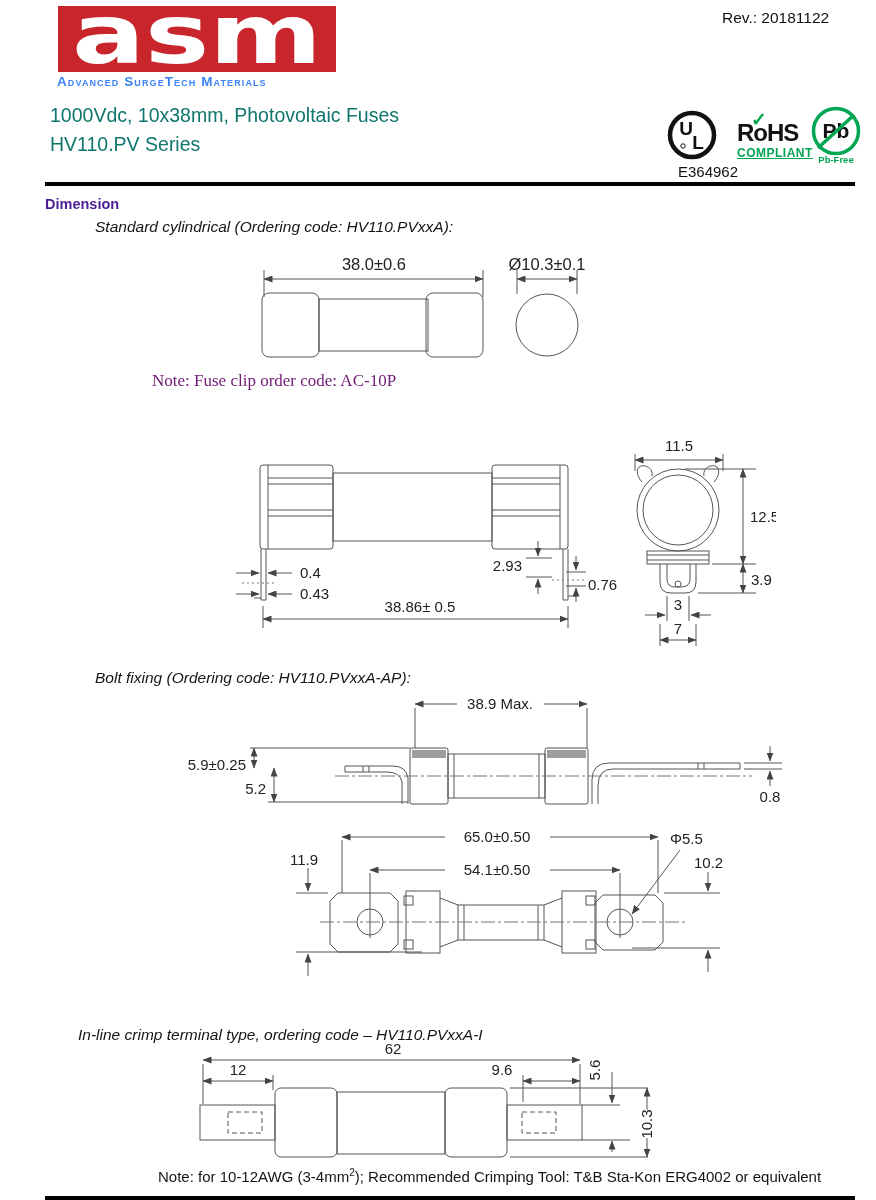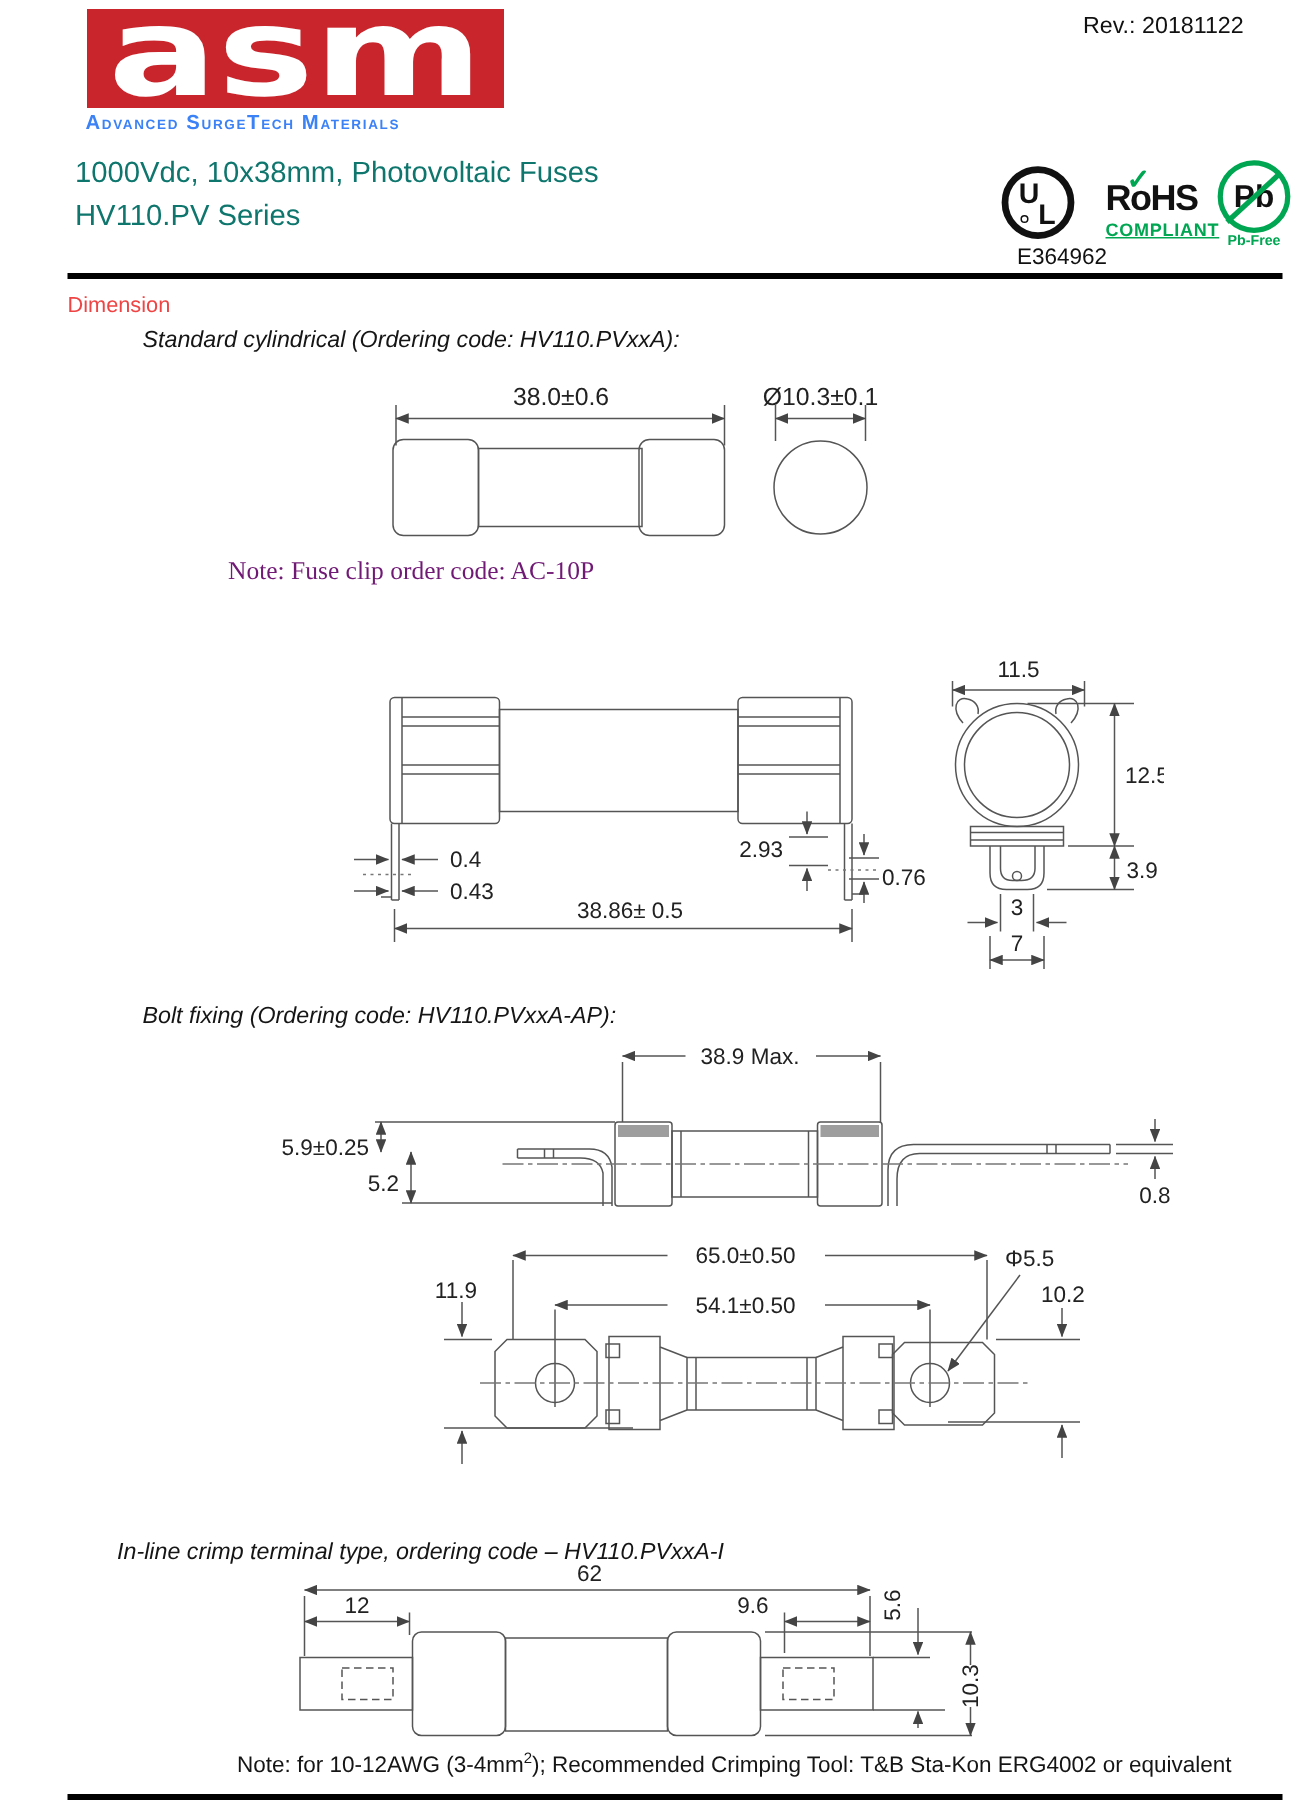--- a/index.html
+++ b/index.html
@@ -4,21 +4,21 @@
 <style>
   html,body{margin:0;padding:0;background:#fff;}
   #page{position:relative;width:876px;height:1200px;background:#fff;overflow:hidden;
         font-family:"Liberation Sans",sans-serif;color:#1a1a1a;}
   .abs{position:absolute;}
   .nowrap{white-space:nowrap;}
   .tagline{font-size:13.5px;font-weight:bold;font-variant:small-caps;letter-spacing:1.1px;color:#3b82f6;}
   .rev{font-size:15.5px;color:#111;}
   .title{font-size:19.5px;color:#0f766e;}
   .rule{background:#000;}
-  .h-dim{font-size:14.5px;font-weight:normal;color:#ef4444;}
+  .h-dim{font-size:14.5px;font-weight:bold;color:#4c1d95;}
   .sub{font-size:15.5px;color:#151515;font-style:italic;}
   .note-serif{font-family:"Liberation Serif","DejaVu Serif",serif;font-size:17px;color:#701a75;}
   .note-sans{font-size:15px;color:#151515;}
   .rohs-wrap{width:70px;text-align:left;}
   .rohs-txt{font-size:24px;font-weight:bold;letter-spacing:-1px;color:#111;line-height:24px;}
   .rohs-check{position:absolute;left:14px;top:-13px;color:#00a651;font-size:19px;font-weight:bold;}
   .rohs-sub{font-size:12px;font-weight:bold;color:#00a651;letter-spacing:0.5px;margin-top:1px;text-decoration:underline;}
   .ulfile{font-size:15px;color:#111;text-align:right;width:90px;}
   svg .ln{stroke:#555;fill:none;stroke-width:1;}
   svg .lnthin{stroke:#777;fill:none;stroke-width:1;}

